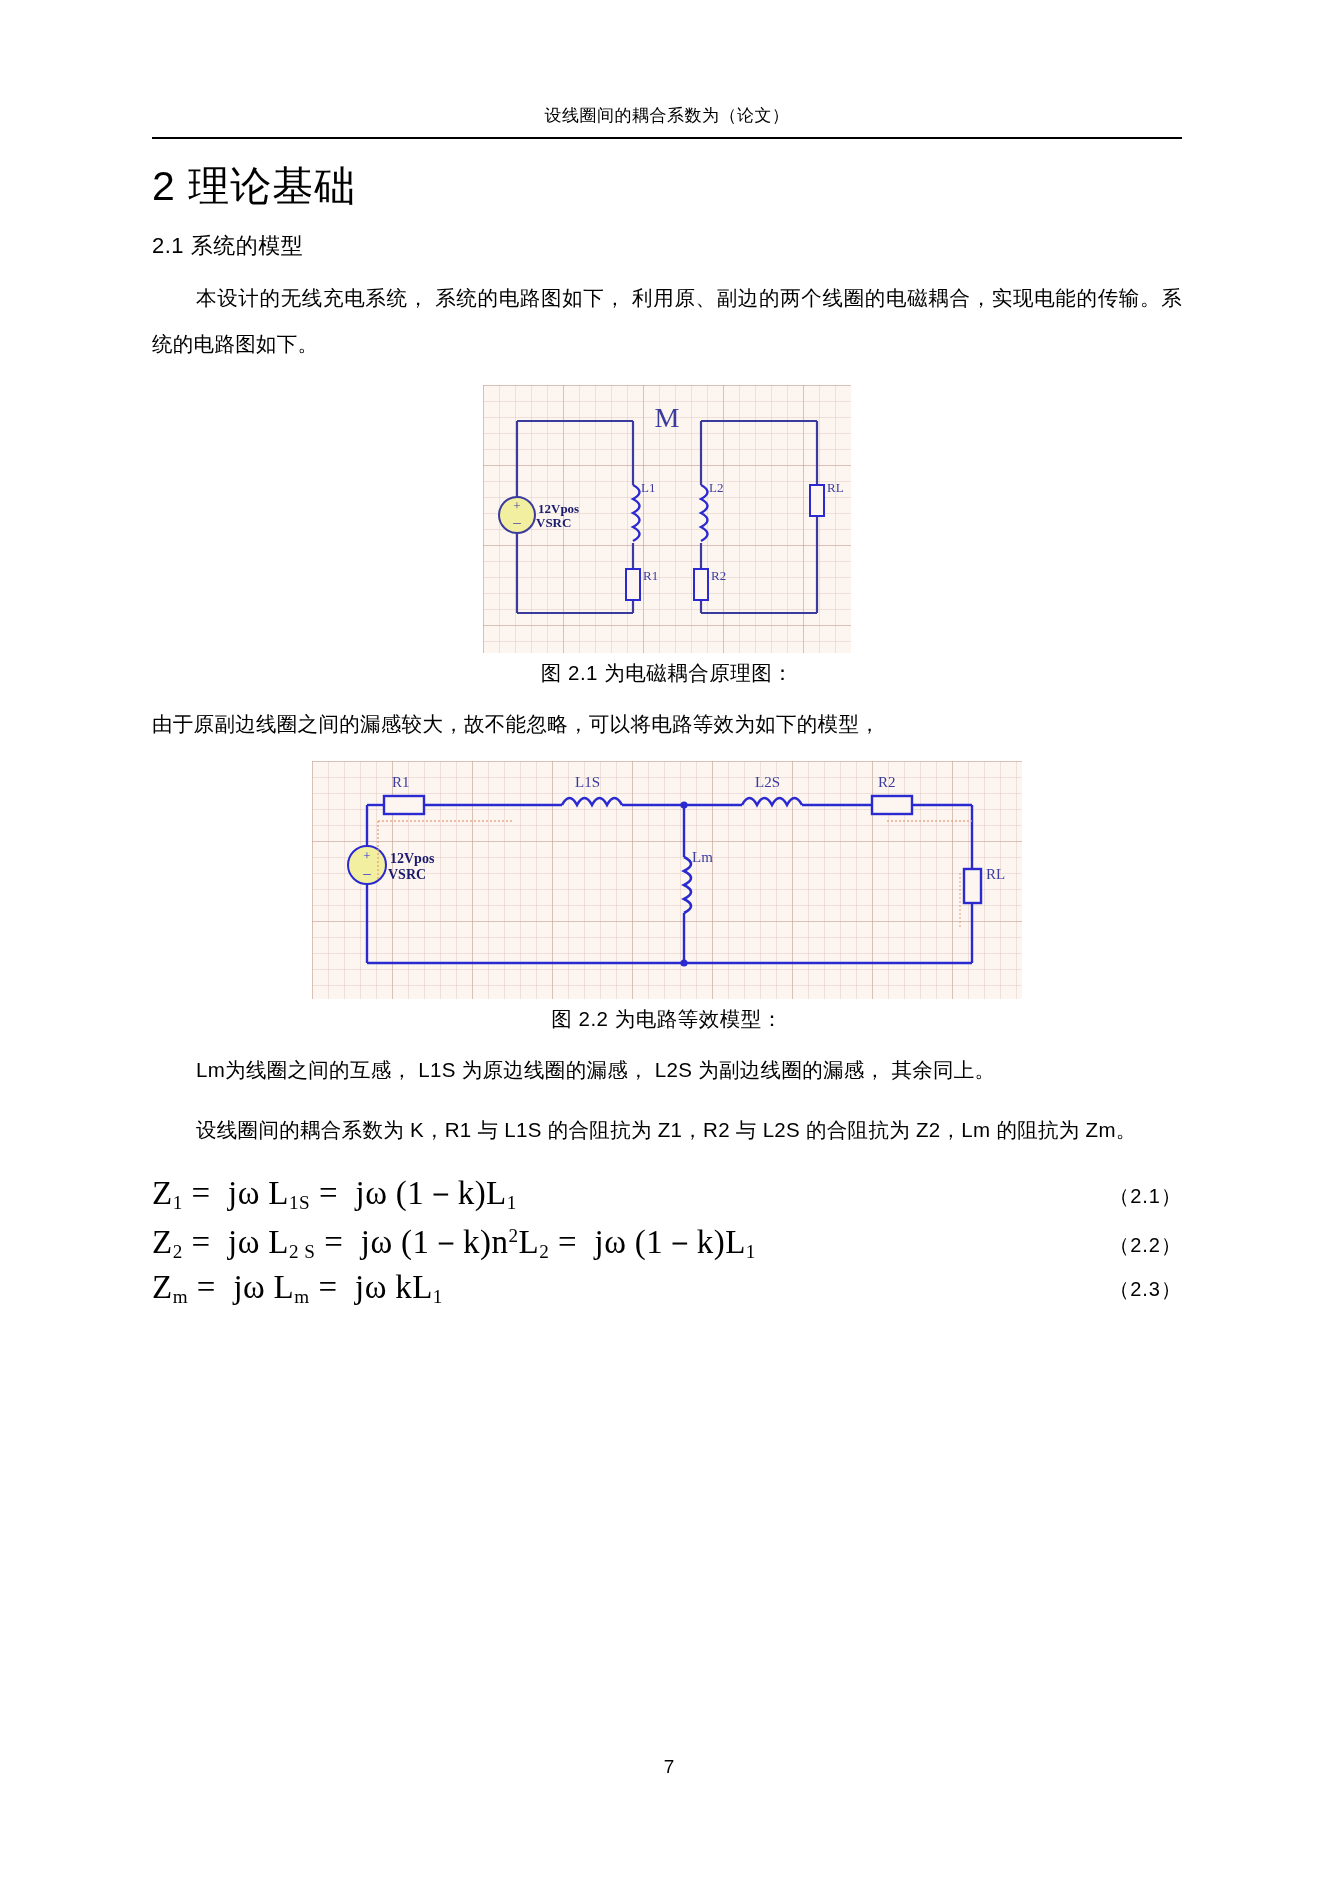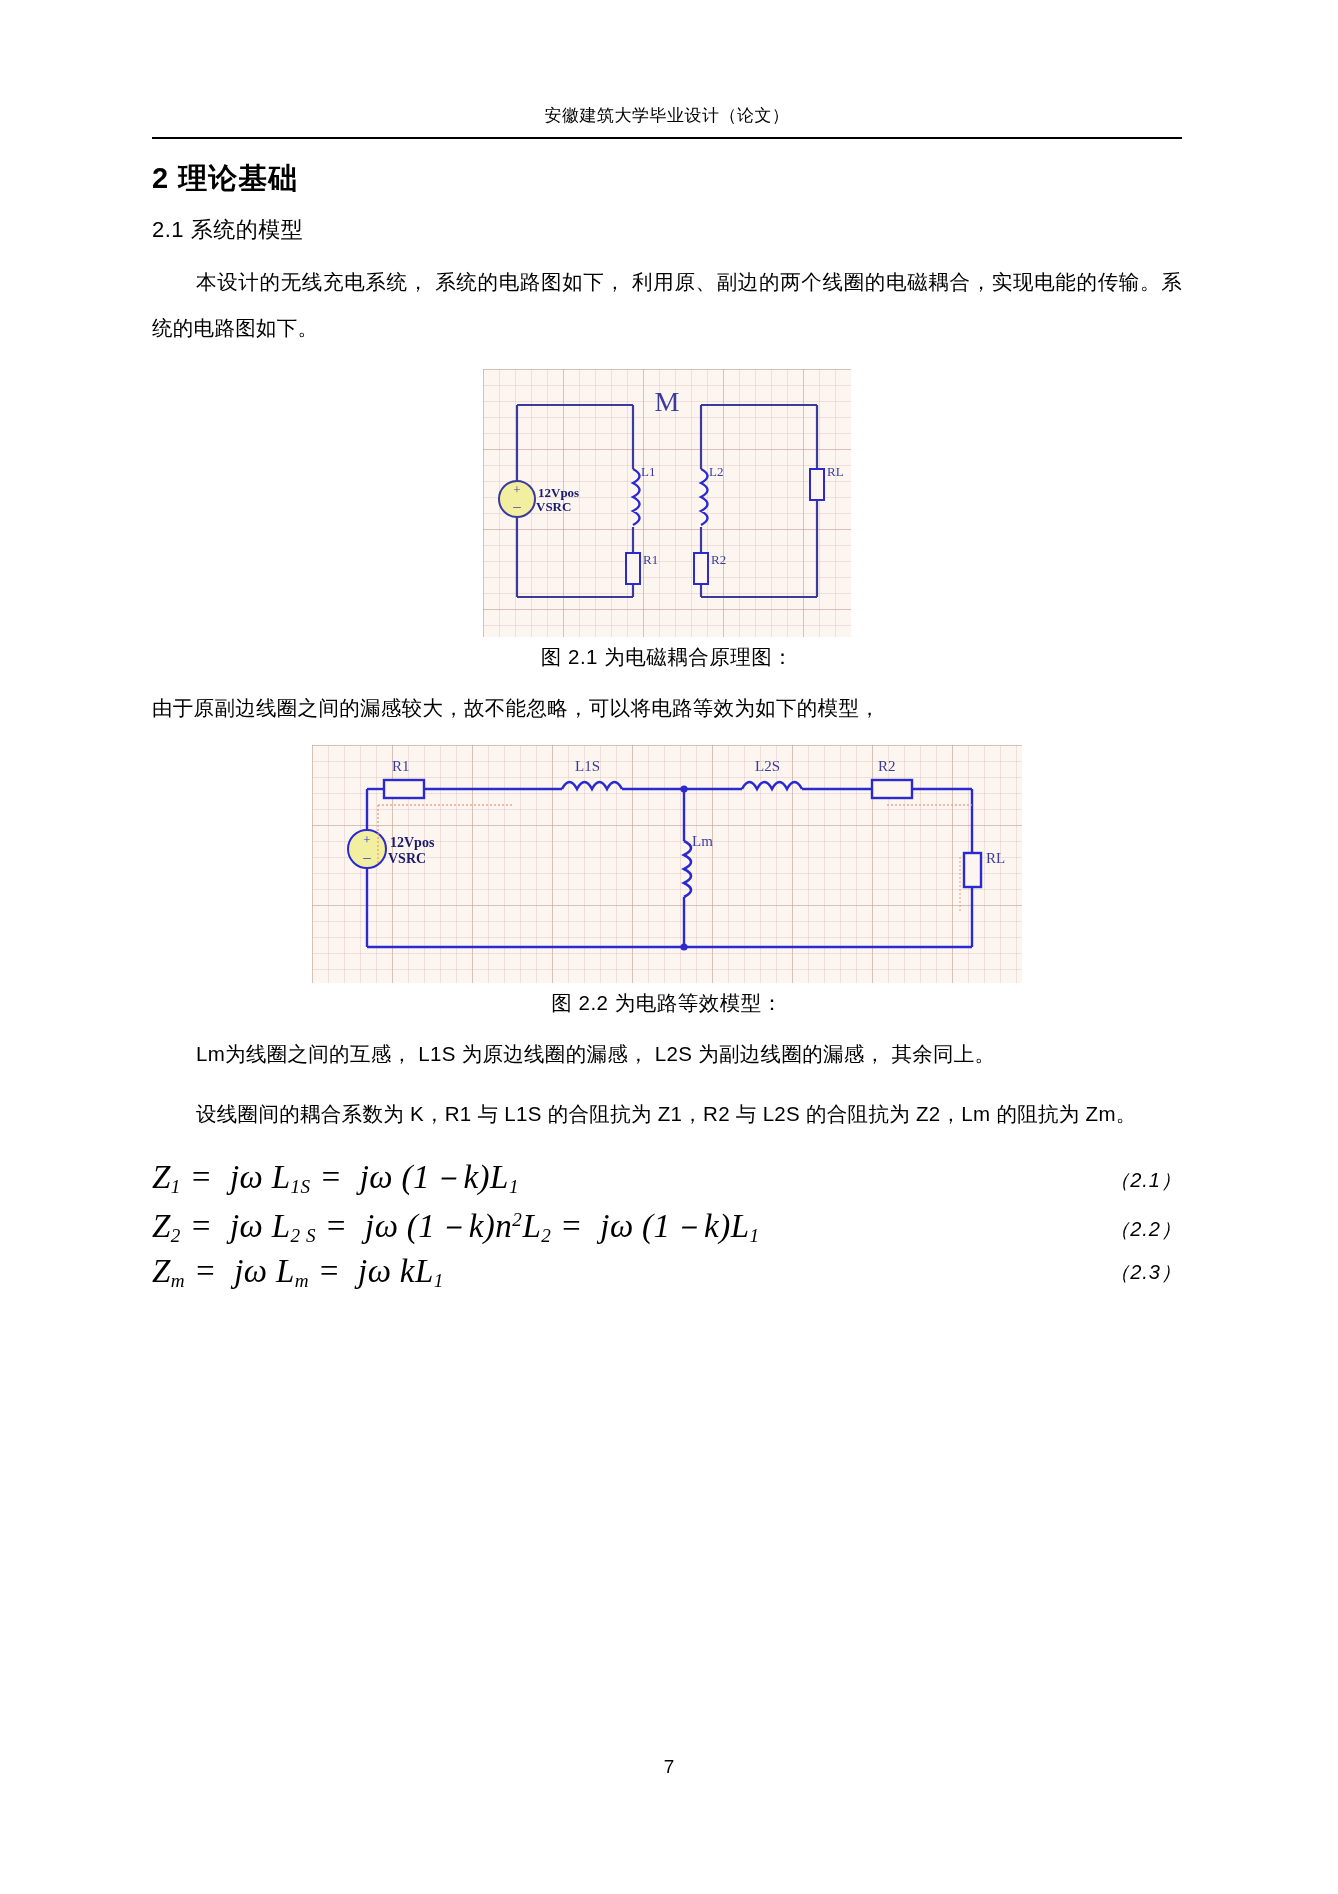--- a/index.html
+++ b/index.html
@@ -39,22 +39,22 @@
     color: #000;
   }
   .header-rule {
     margin-top: 10px;
     border-top: 2px solid #000;
     width: 100%;
   }
 
   
   h1.sec {
-    font-size: 29px;
-    font-weight: 700;
+    font-size: 41px;
+    font-weight: 400;
     margin: 20px 0 0 0;
     letter-spacing: 1px;
     line-height: 1.35;
   }
   h2.subsec {
     font-size: 22px;
     font-weight: 400;
     margin: 17px 0 0 0;
     letter-spacing: 0.5px;
   }
@@ -93,21 +93,21 @@
   }
   .schematic .grid.coarse {
     background-image:
       linear-gradient(to right, rgba(200,165,155,0.55) 1px, transparent 1px),
       linear-gradient(to bottom, rgba(200,165,155,0.55) 1px, transparent 1px);
     background-size: 80px 80px;
   }
   .schematic svg { position: relative; display: block; }
 
   
-  .eqblock { margin-top: 18px; font-style: italic; }
+  .eqblock { margin-top: 18px; }
   .eqrow {
     display: flex;
     align-items: flex-end;
     margin-top: 4px;
   }
   .eq {
     font-family: "Liberation Serif", "DejaVu Serif", serif;
     font-size: 33px;
     white-space: nowrap;
     letter-spacing: 0.5px;
@@ -134,21 +134,21 @@
     font-size: 19px;
   }
 </style>
 </head>
 <body>
 
 <div class="page">
   <div class="content">
 
     <div class="header">
-      <span>安徽建筑大学毕业设计（论文）</span>
+      <span>设线圈间的耦合系数为（论文）</span>
       <div class="header-rule"></div>
     </div>
 
     <h1 class="sec">2  理论基础</h1>
     <h2 class="subsec">2.1  系统的模型</h2>
 
     <p class="body indent">本设计的无线充电系统， 系统的电路图如下， 利用原、副边的两个线圈的电磁耦合，实现电能的传输。系统的电路图如下。</p>
 
     <div class="figwrap fig1">
       <div class="schematic" style="width:368px;height:268px;">

